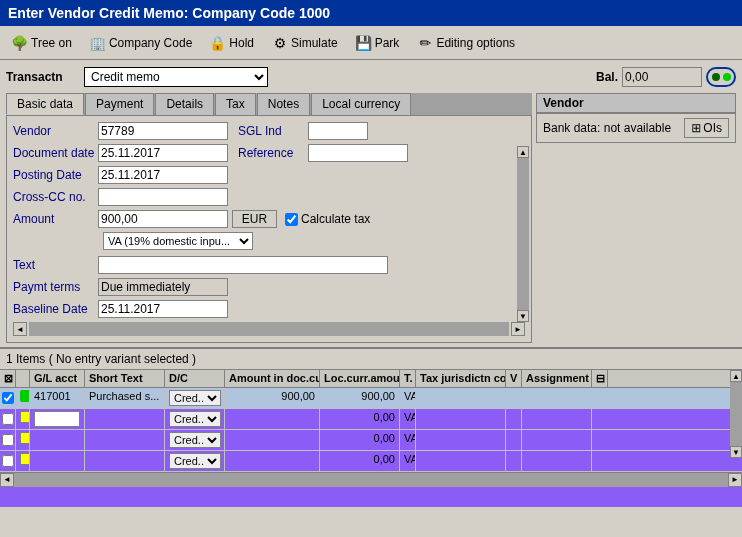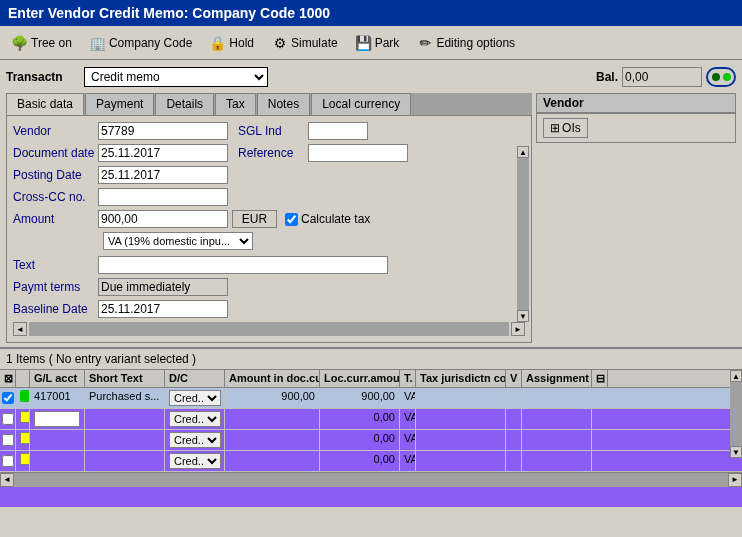--- a/index.html
+++ b/index.html
@@ -592,20 +592,21 @@
             <div class="hscroll-track"></div>
             <div class="hscroll-arrow">►</div>
           </div>
         </div>
       </div>
 
       <div class="right-panel">
         <div class="vendor-box">
           <div class="vendor-header">Vendor</div>
           <div class="bank-row">
+            <span>Bank data: not available</span>
             <button class="ois-btn">
               <span>⊞</span>
               <span>OIs</span>
             </button>
           </div>
         </div>
       </div>
 
     </div>
   </div>

